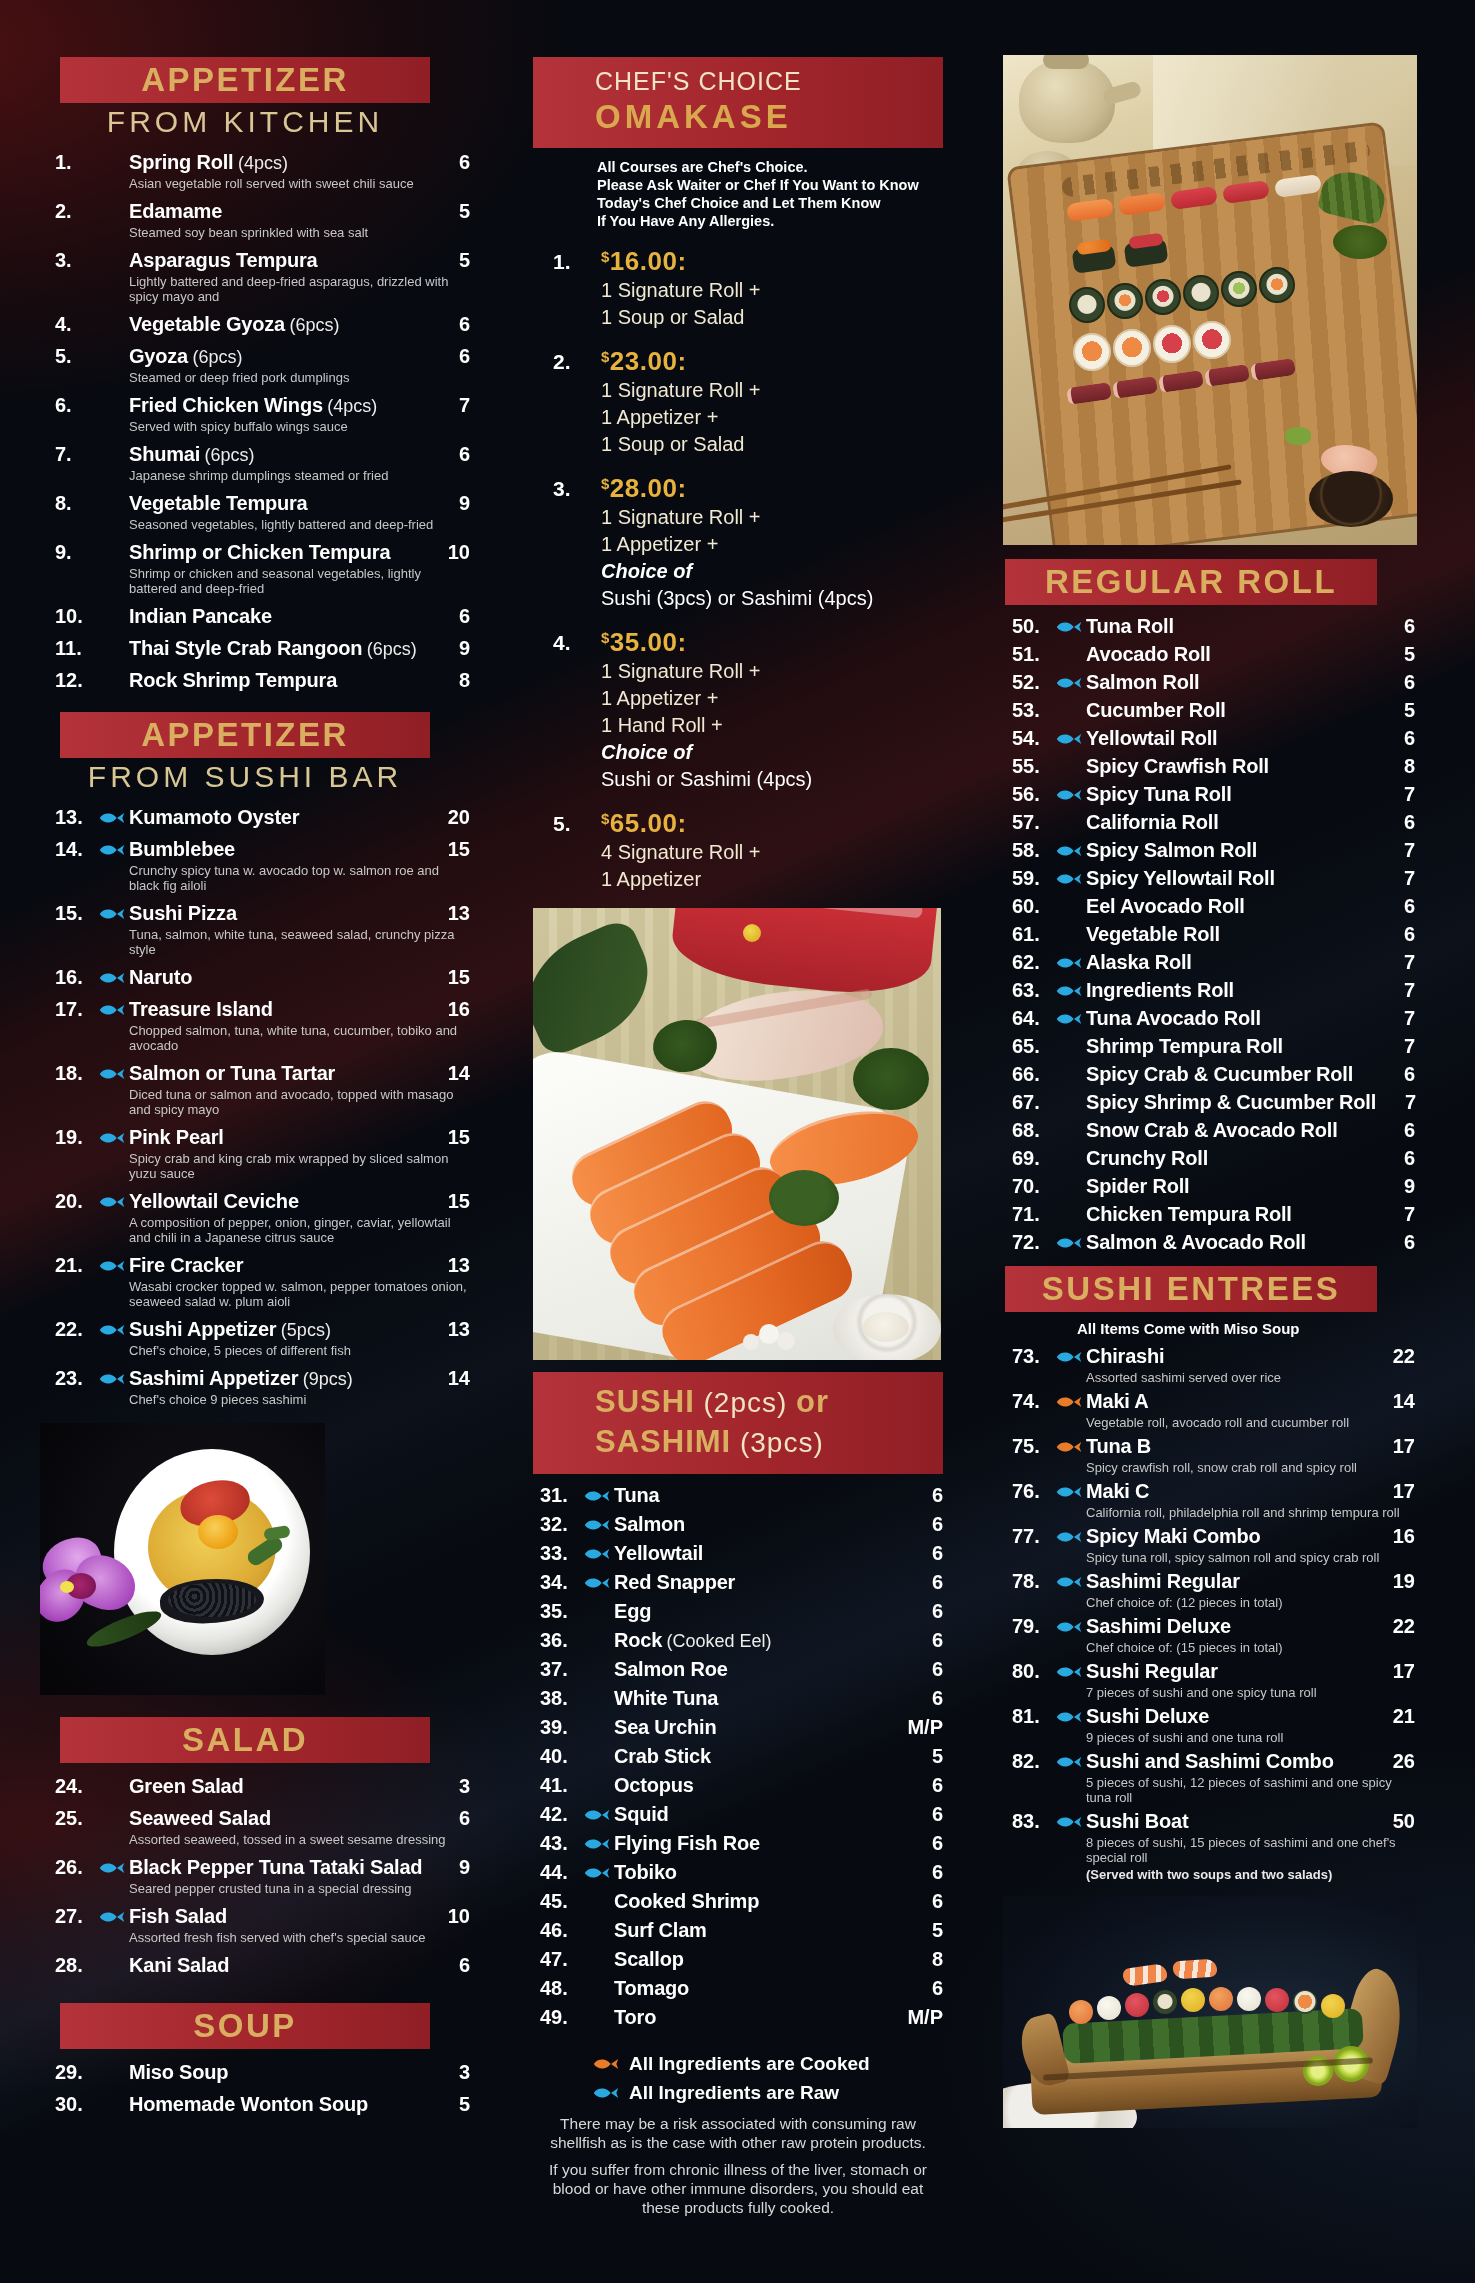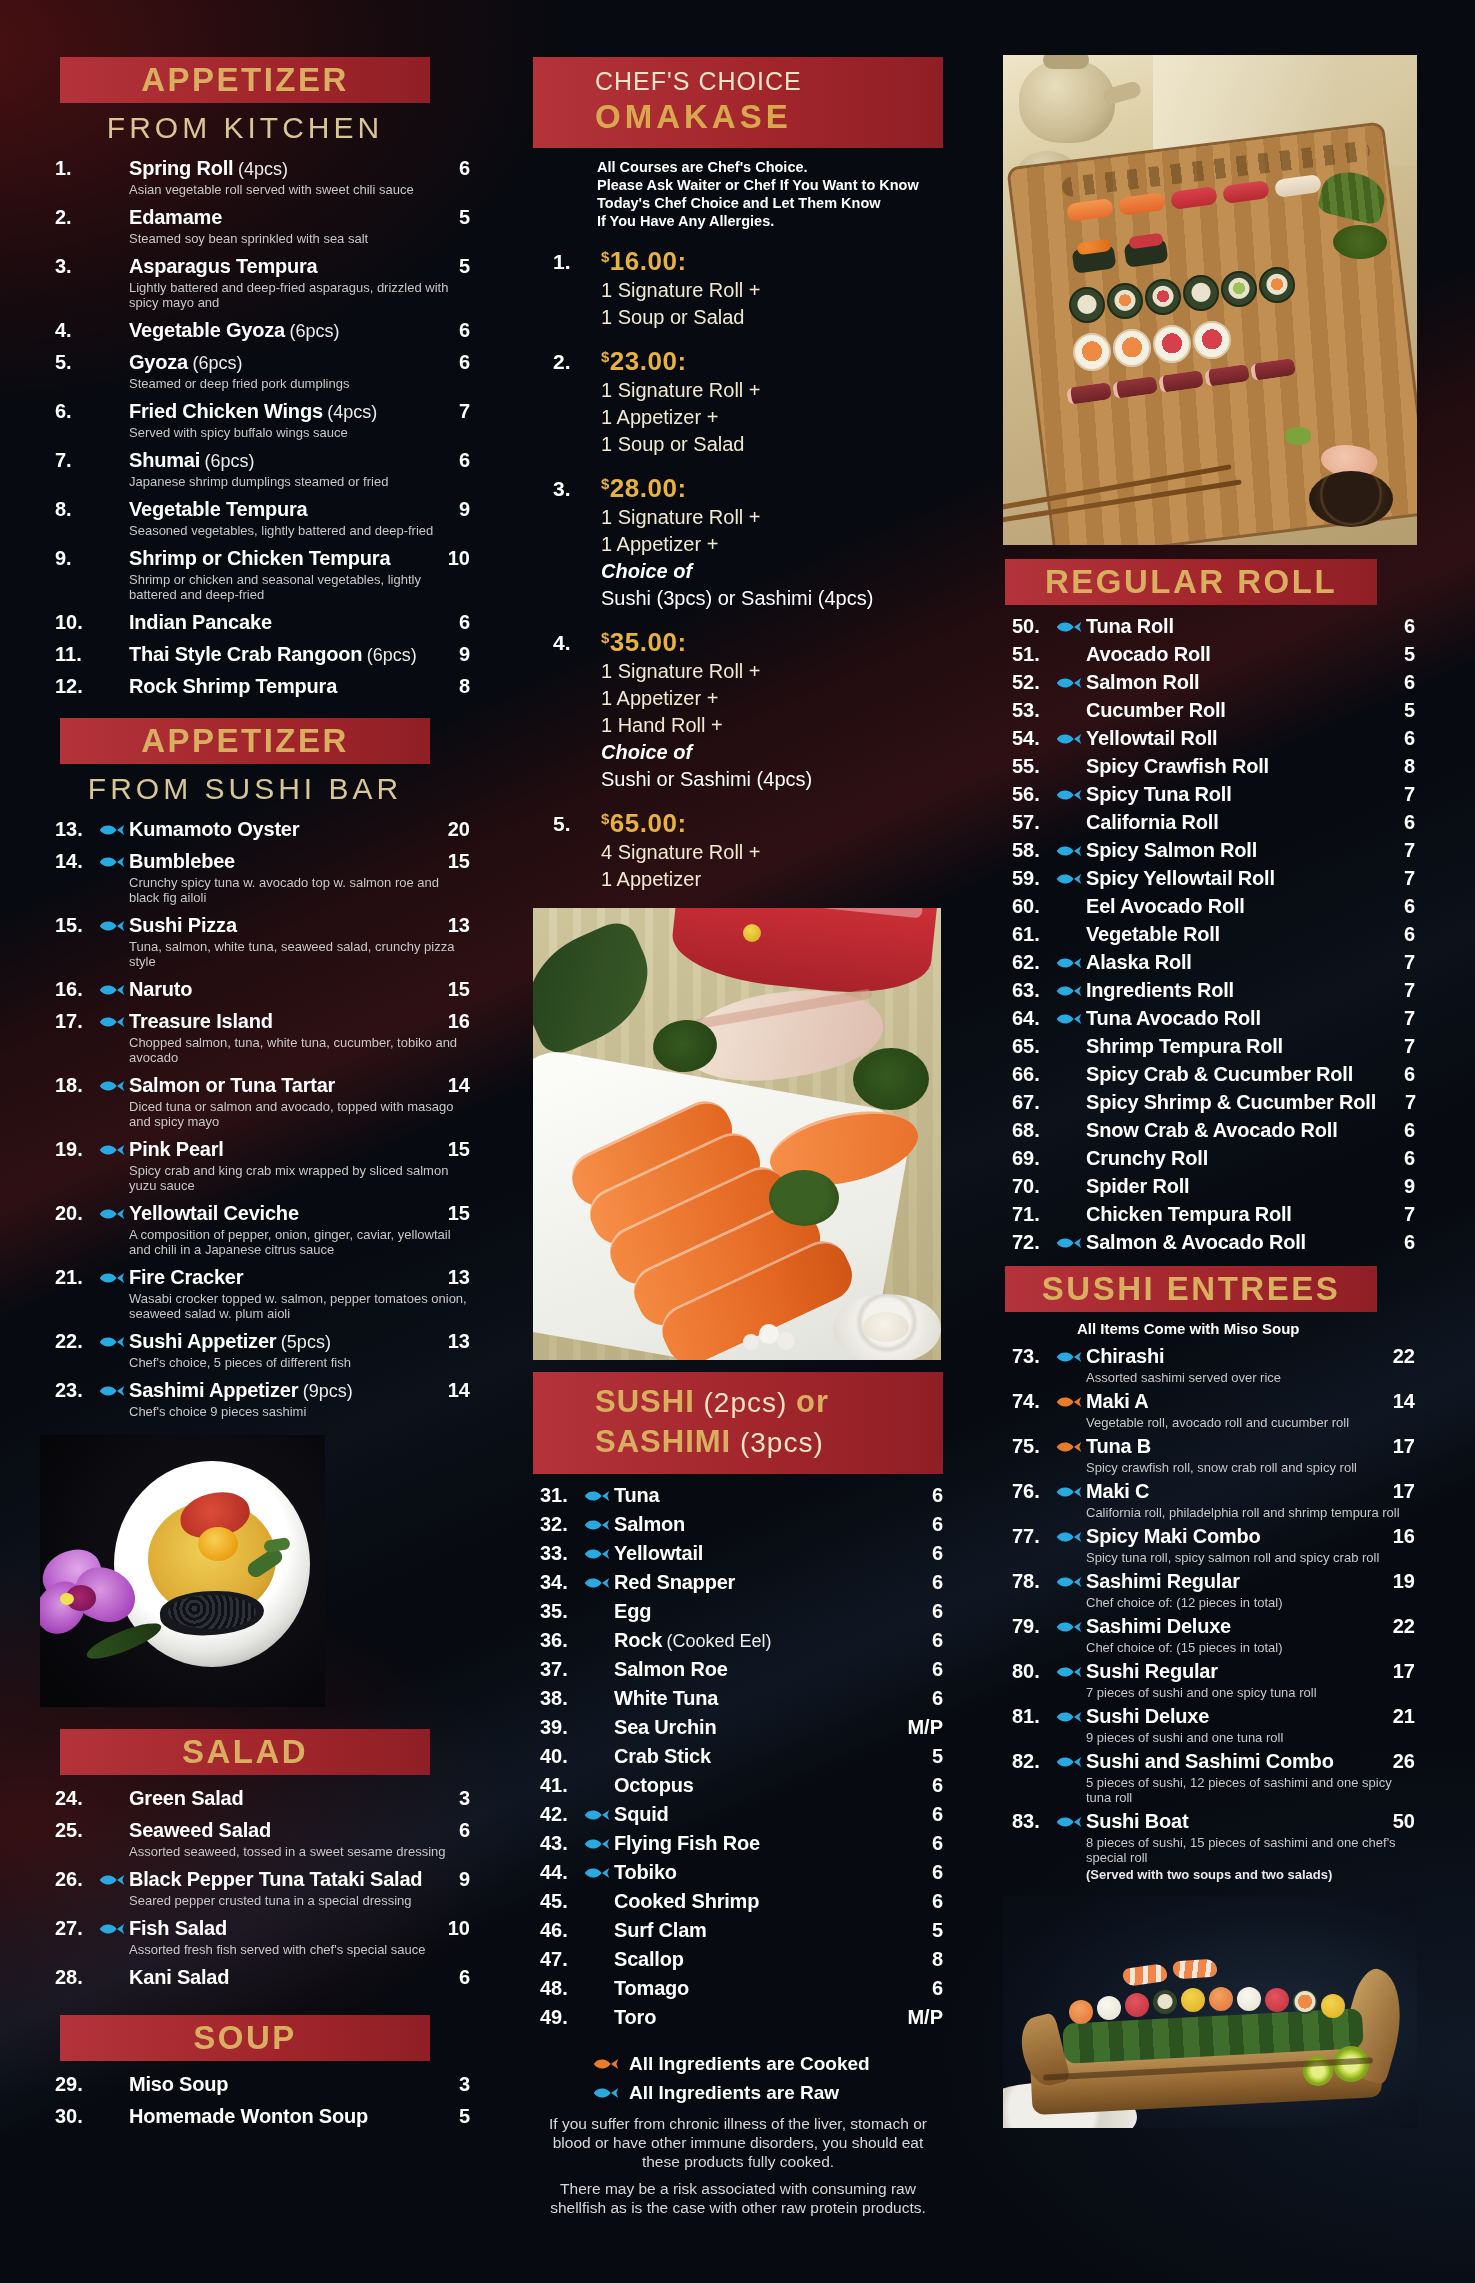--- a/index.html
+++ b/index.html
@@ -16,21 +16,21 @@
   .col-left{left:45px;width:425px;}
   .col-mid{left:533px;width:410px;}
   .col-right{left:1003px;width:412px;}
 
   
   .hdr-box{background:linear-gradient(90deg,#b4333a,#a2262c 55%,#8f1f25);height:46px;
     display:flex;align-items:center;justify-content:center;}
   .col-left .hdr-box{margin-left:15px;width:370px;}
   .col-right .hdr-box{margin-left:2px;width:372px;}
   .hdr-t{font-weight:bold;font-size:33px;letter-spacing:2.5px;color:#d9ae60;white-space:nowrap;}
-  .hdr-sub{font-size:30px;letter-spacing:4px;color:#d8c795;text-align:center;margin-top:8px;font-weight:400;}
+  .hdr-sub{font-size:30px;letter-spacing:4px;color:#d8c795;text-align:center;margin-top:2px;font-weight:400;}
   .col-left .hdr-sub{width:370px;margin-left:15px;}
   .hdr-box.tall{height:auto;padding:10px 0 12px 62px;flex-direction:column;align-items:flex-start;justify-content:center;width:348px;}
   .h2a{font-size:25px;color:#f2e5c3;letter-spacing:1px;font-weight:400;}
   .h2b{font-size:33px;font-weight:bold;color:#d9a84e;letter-spacing:4px;margin-top:2px;}
   .hs-row{font-size:31px;font-weight:bold;color:#d9ae60;letter-spacing:1px;line-height:39px;white-space:nowrap;}
   .hs-row .cream{color:#efe3c0;font-weight:400;font-size:28px;}
 
   
   .sec-note{margin-left:64px;font-size:14.5px;font-weight:bold;line-height:18px;color:#fff;}
   .sec-noteb{margin-left:74px;font-size:15px;font-weight:bold;color:#fff;}
@@ -612,22 +612,22 @@
         <div class="lrow">
           <span class="fish" style="color: rgb(42, 169, 225);">
             <svg viewBox="0 0 34 18" width="26" height="14" style="display:block">
               <path style="fill:currentColor" d="M1 9 C5 2.5 14 1.5 19.5 5.5 C21.3 6.9 22.4 8 23 9 C22.4 10 21.3 11.1 19.5 12.5 C14 16.5 5 15.5 1 9 Z M23.5 9 L33 2.5 L30.5 9 L33 15.5 Z"></path>
             </svg>
           </span>
           <span>All Ingredients are Raw</span>
         </div>
       </div>
       <div class="sec-disclaimer">
+        <div class="disc">There may be a risk associated with consuming raw shellfish as is the case with other raw protein products.</div>
         <div class="disc">If you suffer from chronic illness of the liver, stomach or blood or have other immune disorders, you should eat these products fully cooked.</div>
-        <div class="disc">There may be a risk associated with consuming raw shellfish as is the case with other raw protein products.</div>
       </div>
     </div>
   <div class="col col-right">
       <div class="photo photo-sushi-board">
         <div class="shape" style="left: 150px; top: -10px; width: 300px; height: 120px; border-radius: 0px; transform: rotate(0deg); background: linear-gradient(100deg, rgba(240, 232, 208, 0.9), rgba(216, 204, 170, 0.6) 60%, rgba(200, 186, 148, 0));"></div>
         <div class="shape" style="left: 16px; top: 4px; width: 96px; height: 84px; border-radius: 48% 48% 44% 44%; transform: rotate(0deg); background: radial-gradient(circle at 38% 32%, rgb(232, 222, 189), rgb(201, 186, 145) 62%, rgb(163, 146, 108));"></div>
         <div class="shape" style="left: 100px; top: 30px; width: 38px; height: 16px; border-radius: 8px; transform: rotate(-16deg); background: rgb(195, 180, 139);"></div>
         <div class="shape" style="left: 40px; top: -4px; width: 46px; height: 18px; border-radius: 10px; transform: rotate(0deg); background: rgb(179, 163, 123);"></div>
         <div class="shape" style="left: 14px; top: 96px; width: 60px; height: 44px; border-radius: 50%; transform: rotate(0deg); background: radial-gradient(circle at 40% 35%, rgb(222, 211, 176), rgb(183, 168, 127));"></div>
         <div class="shape" style="left: 26px; top: 88px; width: 374px; height: 390px; border-radius: 12px; transform: rotate(-7deg); background: repeating-linear-gradient(93deg, rgb(193, 143, 82) 0px, rgb(193, 143, 82) 17px, rgb(176, 125, 66) 17px, rgb(176, 125, 66) 34px); border: 3px solid rgb(138, 95, 49);"></div>

